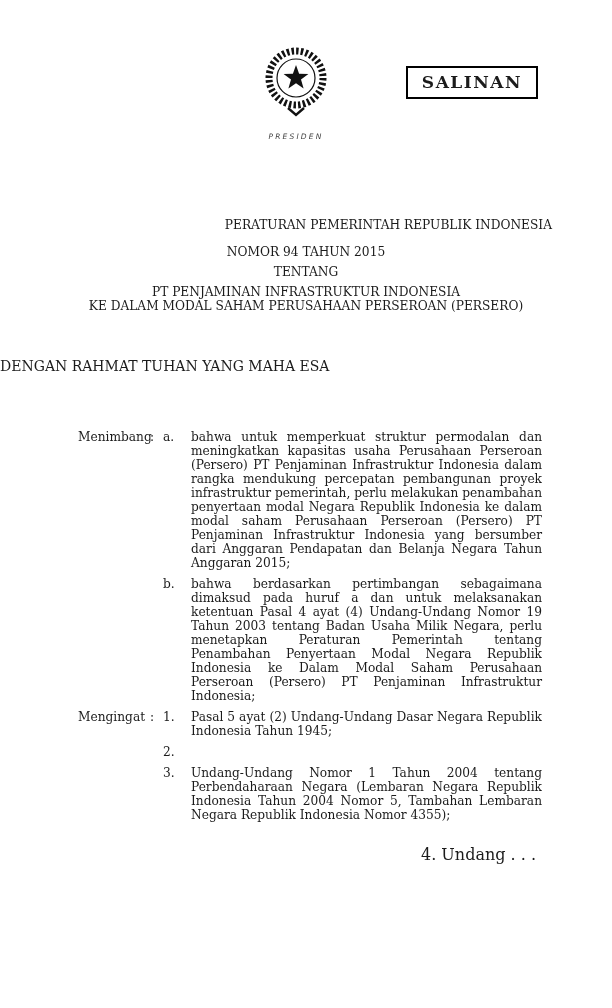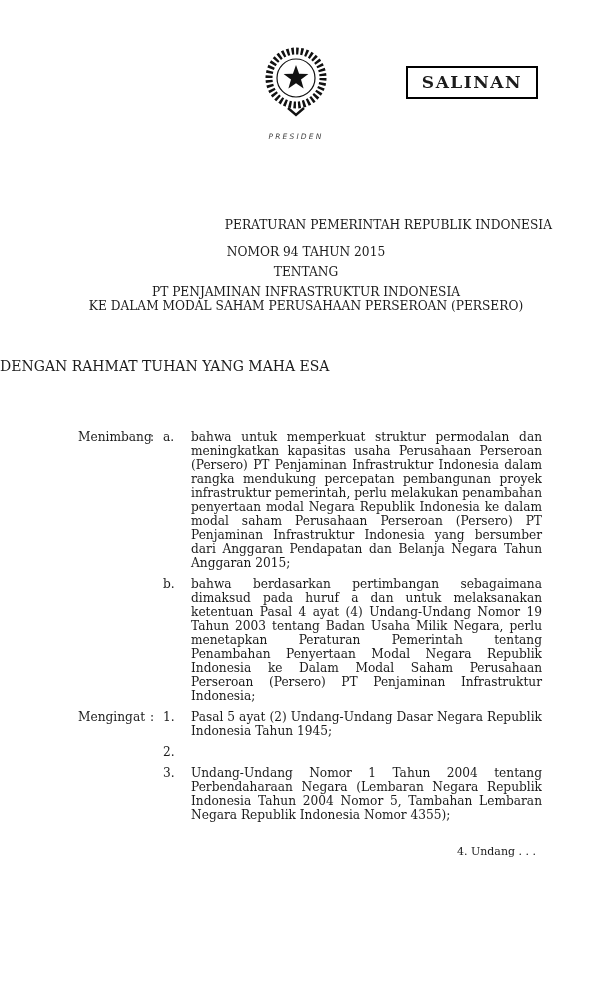--- a/index.html
+++ b/index.html
@@ -61,21 +61,21 @@
     row-gap:7px;
     margin-bottom:7px;
   }
   .c-label{grid-column:1;grid-row:1;}
   .c-colon{grid-column:2;grid-row:1;}
   .c-marker{grid-column:3;}
   .c-text{grid-column:4;text-align:justify;}
   
   .footer-cont{
     position:absolute;right:76px;top:845px;
-    font-size:11px;
+    font-size:16px;
   }
 </style>
 </head>
 <body>
 
 <div class="page">
 
   <div class="emblem">
     <svg viewBox="0 0 76 80" width="76" height="80" aria-hidden="true">
       <g fill="none" stroke="#111">

